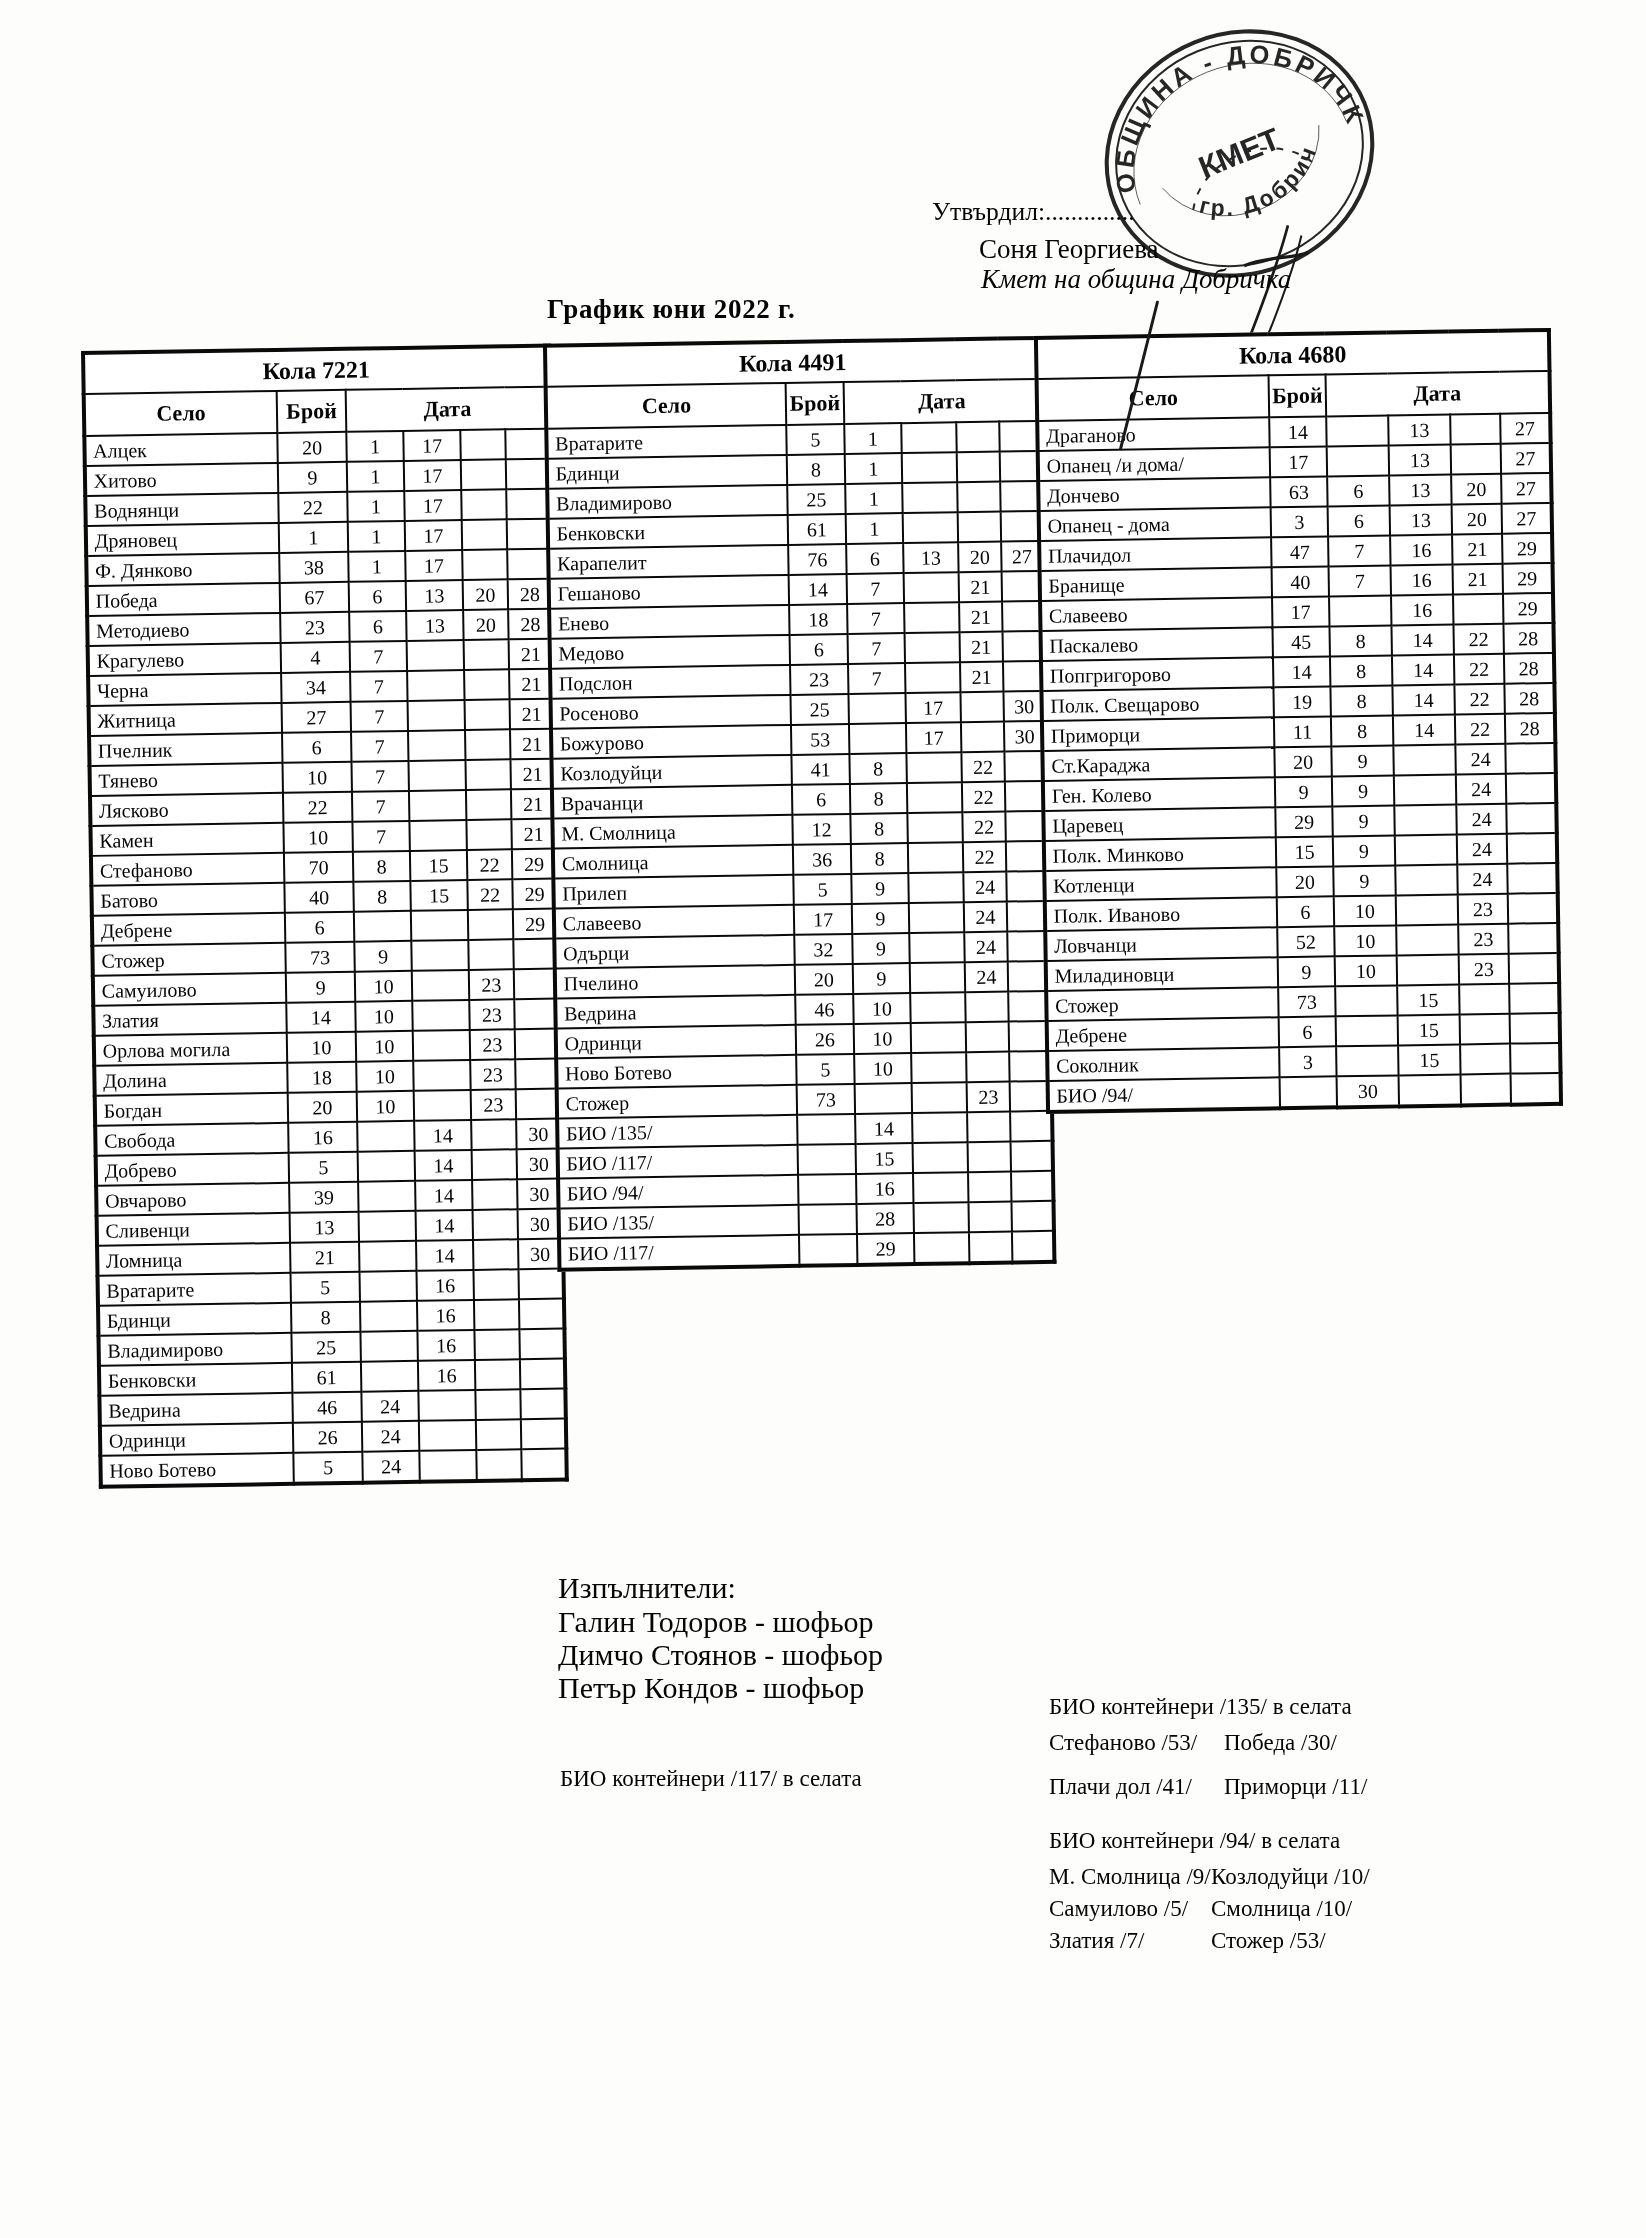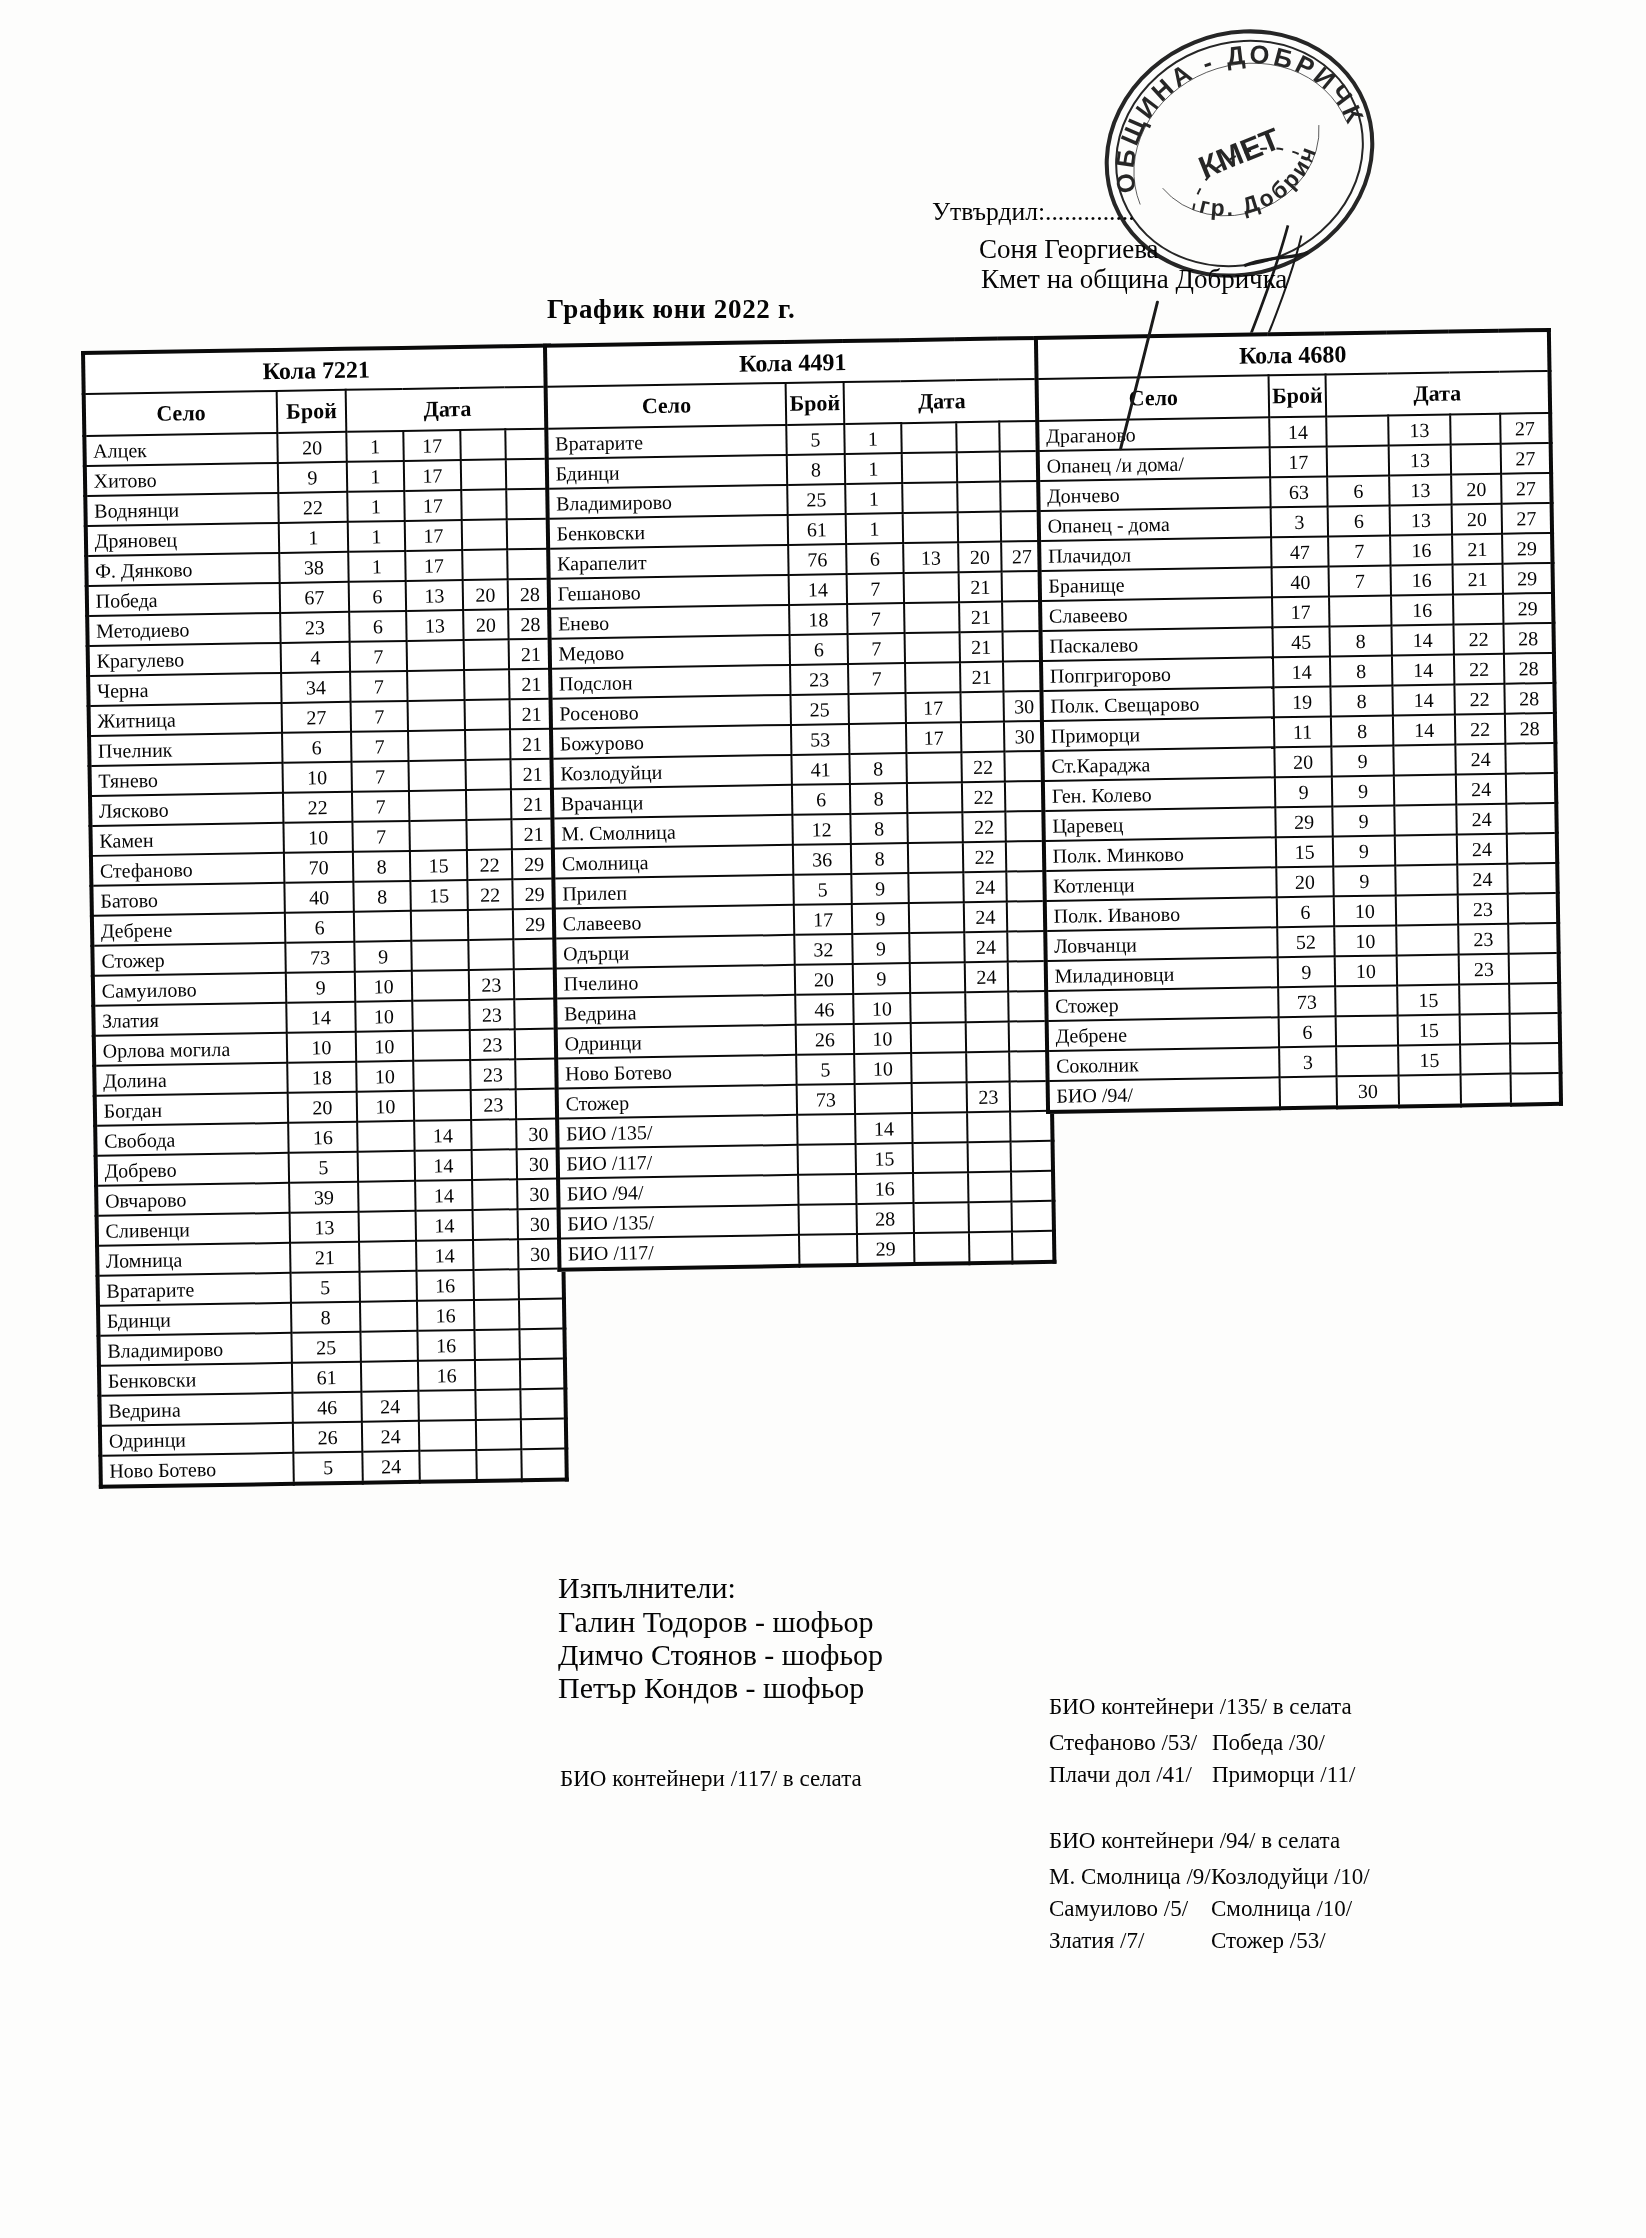--- a/index.html
+++ b/index.html
@@ -3,21 +3,21 @@
 <meta charset="utf-8">
 <style>
   html,body{margin:0;padding:0;}
   body{background:#e8e8e8;}
   .page{position:relative;width:1646px;height:2239px;background:#fdfdfc;overflow:hidden;
         font-family:"Liberation Serif", serif;color:#050505;}
   
   .abs{position:absolute;}
   .approval-label{left:932px;top:197px;font-size:25.6px;}
   .approval-name{left:979px;top:234px;font-size:27px;}
-  .approval-role{left:981px;top:264px;font-size:27px;}
+  .approval-role{left:981px;top:264px;font-size:27px;font-style:italic;}
   .stamp-svg{left:1091px;top:12px;opacity:.92;}
   .signature-svg{left:1207px;top:222px;}
   
   .doc-title{left:535px;top:294px;font-size:27px;font-weight:bold;letter-spacing:0.7px;margin-left:12px;}
   
   .tables-wrap{position:absolute;left:0;top:0;width:1646px;height:2239px;
                transform:rotate(-0.9deg);transform-origin:81px 351px;}
   table.sched{position:absolute;border-collapse:collapse;table-layout:fixed;
               background:#fff;}
   table.sched,table.sched th,table.sched td{border:2px solid #0a0a0a;}
@@ -32,21 +32,21 @@
   #tbl2{left:1034px;top:351px;}
   .pen-mark{left:1137px;top:315px;width:2.7px;height:154px;background:#1a1a1a;
             transform:rotate(15deg);border-radius:1.3px;}
   
   .exec{left:558px;top:1571px;font-size:30px;line-height:33px;}
   .exec .exec-title{margin-bottom:1.3px;}
   .bio{font-size:23px;line-height:32px;}
   .bio .bio-title{margin-bottom:4px;}
   .bio .bio-grid{display:grid;}
   #bio0{left:1049px;top:1691px;}
-  #bio0 .bio-grid{grid-template-columns:163px 216px;}
+  #bio0 .bio-grid{grid-template-columns:163px 216px;gap:12px;}
   #bio1{left:560px;top:1763px;}
   #bio1 .bio-grid{grid-template-columns:183px 216px;}
   #bio2{left:1049px;top:1825px;}
   #bio2 .bio-grid{grid-template-columns:162px 216px;}
 </style>
 </head>
 <body>
 
 <div class="page">
 

